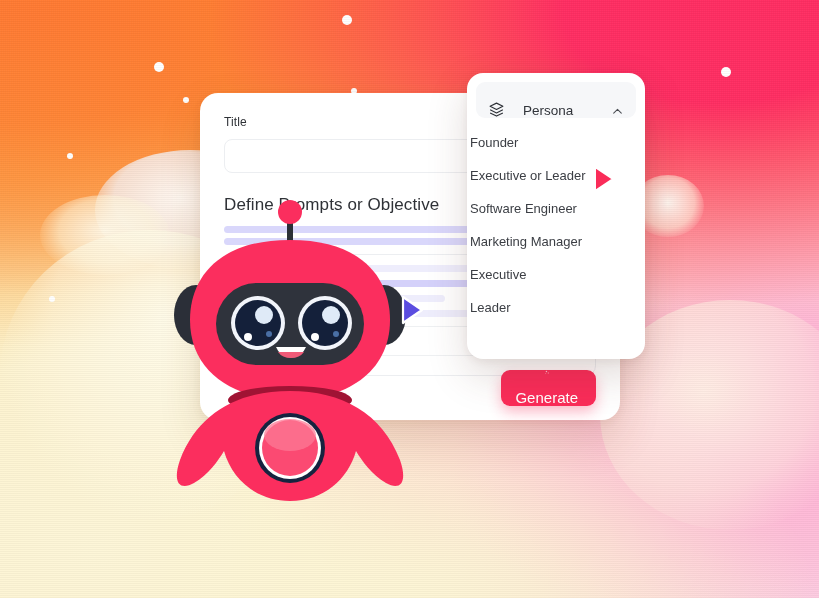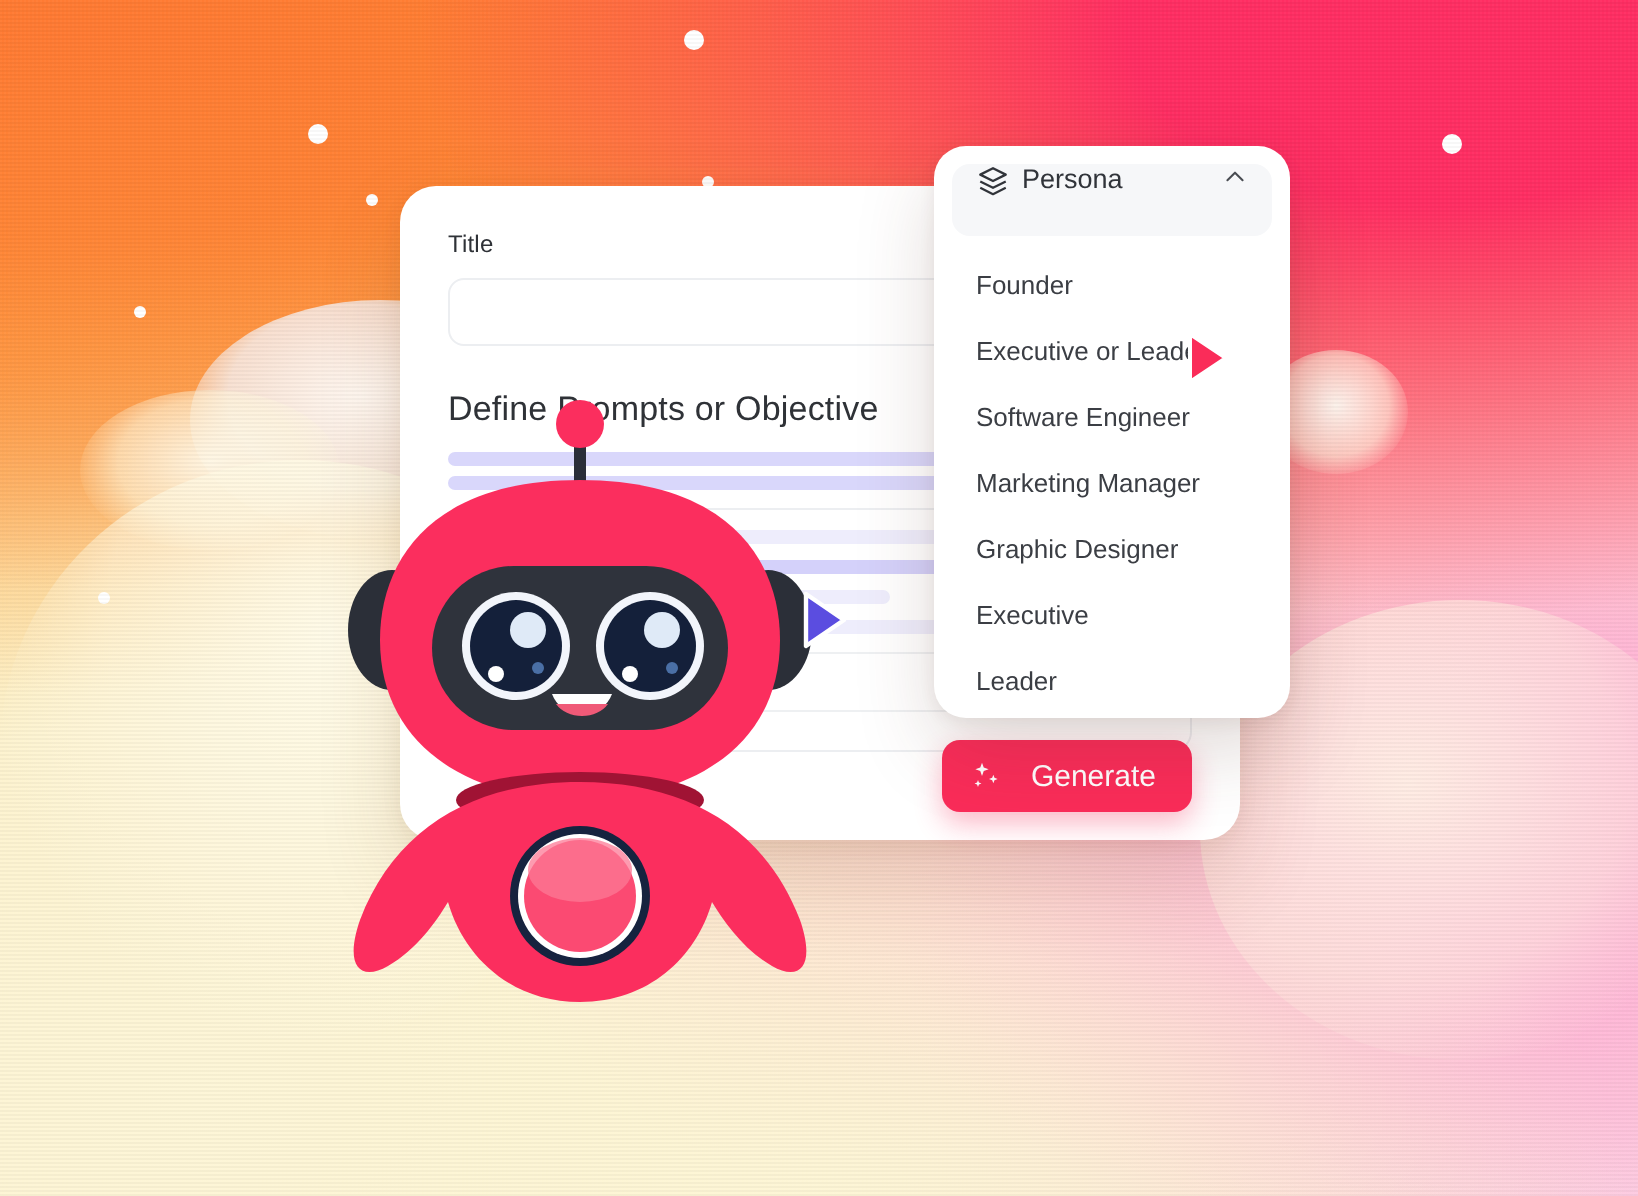--- a/index.html
+++ b/index.html
@@ -73,38 +73,39 @@
     border:1px solid #eef0f2;border-radius:8px;background:#fff;
   }
   .generate-btn{
     position:absolute;right:24px;bottom:14px;
     height:36px;padding:0 18px 0 14px;
     display:flex;align-items:center;gap:14px;
     background:#fa2c59;color:#fff;border:none;border-radius:9px;
     font-size:15px;font-family:"Liberation Sans",sans-serif;
     box-shadow:0 6px 14px rgba(250,44,89,.32);
     cursor:pointer;
+    flex-direction:column;
   }
   .sparkle-ic{width:16px;height:16px;display:block;}
 
   
   .dropdown{
     position:absolute;left:467px;top:73px;width:178px;height:286px;
     background:#fff;border-radius:16px;
     box-shadow:0 16px 40px rgba(90,50,40,.18), 0 2px 8px rgba(90,50,40,.08);
     overflow:hidden;
   }
   .dd-header{
     margin:9px 9px 0 9px;height:36px;border-radius:9px;background:#f6f7f9;
-    display:flex;align-items:flex-start;padding:0 12px;gap:6px;box-sizing:border-box;
+    display:flex;align-items:flex-end;padding:0 12px;gap:18px;box-sizing:border-box;
   }
   .dd-title{font-size:13.5px;color:#31343a;flex:1;}
   .dd-list{padding:8px 0 0 0;}
   .dd-item{
-    height:33px;display:flex;align-items:center;padding:0 21px;
+    height:33px;display:flex;align-items:center;padding:0 3px;
     font-size:13px;color:#3b3e44;cursor:pointer;
   }
 
   
   .robot{position:absolute;left:150px;top:195px;width:310px;height:320px;}
 
   
   .cursor-red{position:absolute;left:592px;top:165px;width:24px;height:28px;}
   .cursor-blue{position:absolute;left:400px;top:295px;width:26px;height:30px;}
 </style>
@@ -181,21 +182,20 @@
       <span class="dd-title">Persona</span>
       <svg width="13" height="13" viewBox="0 0 24 24">
         <path d="M5 15l7-7 7 7" fill="none" stroke="#4a4d53" stroke-width="1.9" stroke-linecap="round" stroke-linejoin="round"></path>
       </svg>
     </div>
     <div class="dd-list">
       <div class="dd-item">Founder</div>
       <div class="dd-item">Executive or Leader</div>
       <div class="dd-item">Software Engineer</div>
       <div class="dd-item">Marketing Manager</div>
-      <div class="dd-item">Graphic Designer</div>
       <div class="dd-item">Executive</div>
       <div class="dd-item">Leader</div>
     </div>
   </div>
 
   <svg class="robot" viewBox="0 0 310 320">
 
     <rect x="137" y="22" width="6" height="50" rx="2" fill="#2b2f38"></rect>
     <circle cx="140" cy="17" r="12" fill="#fb2e5e"></circle>
 

